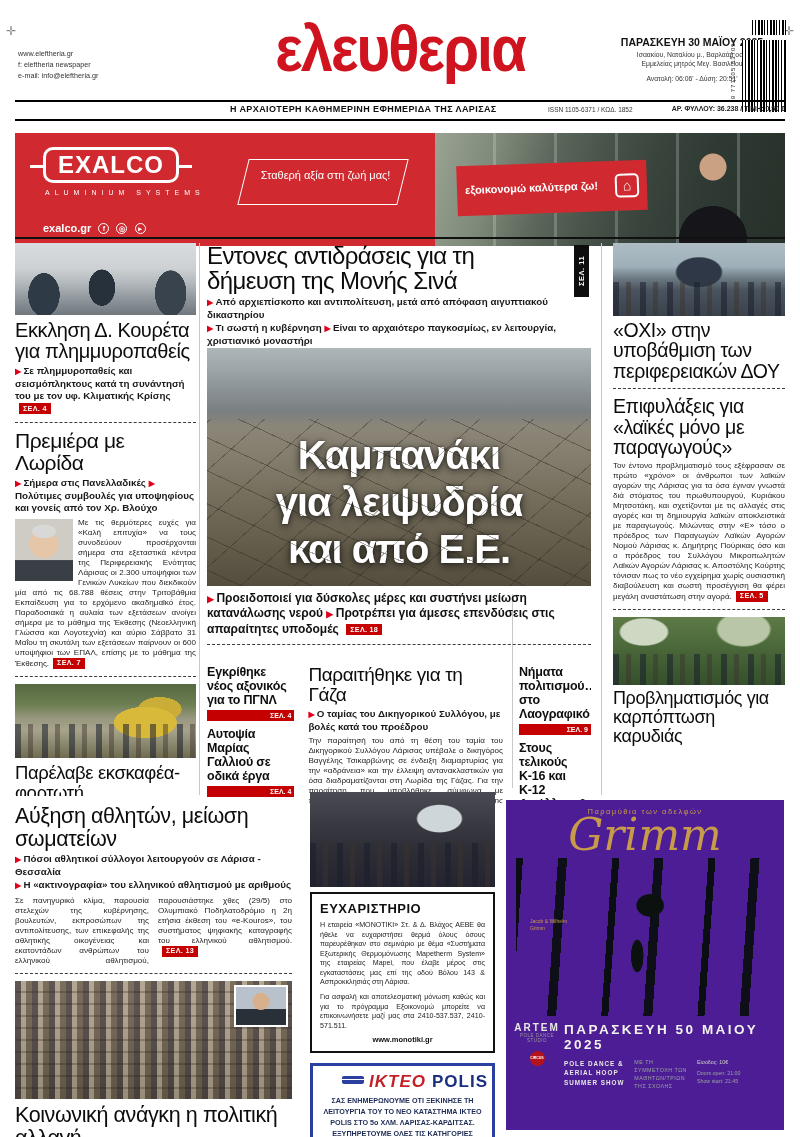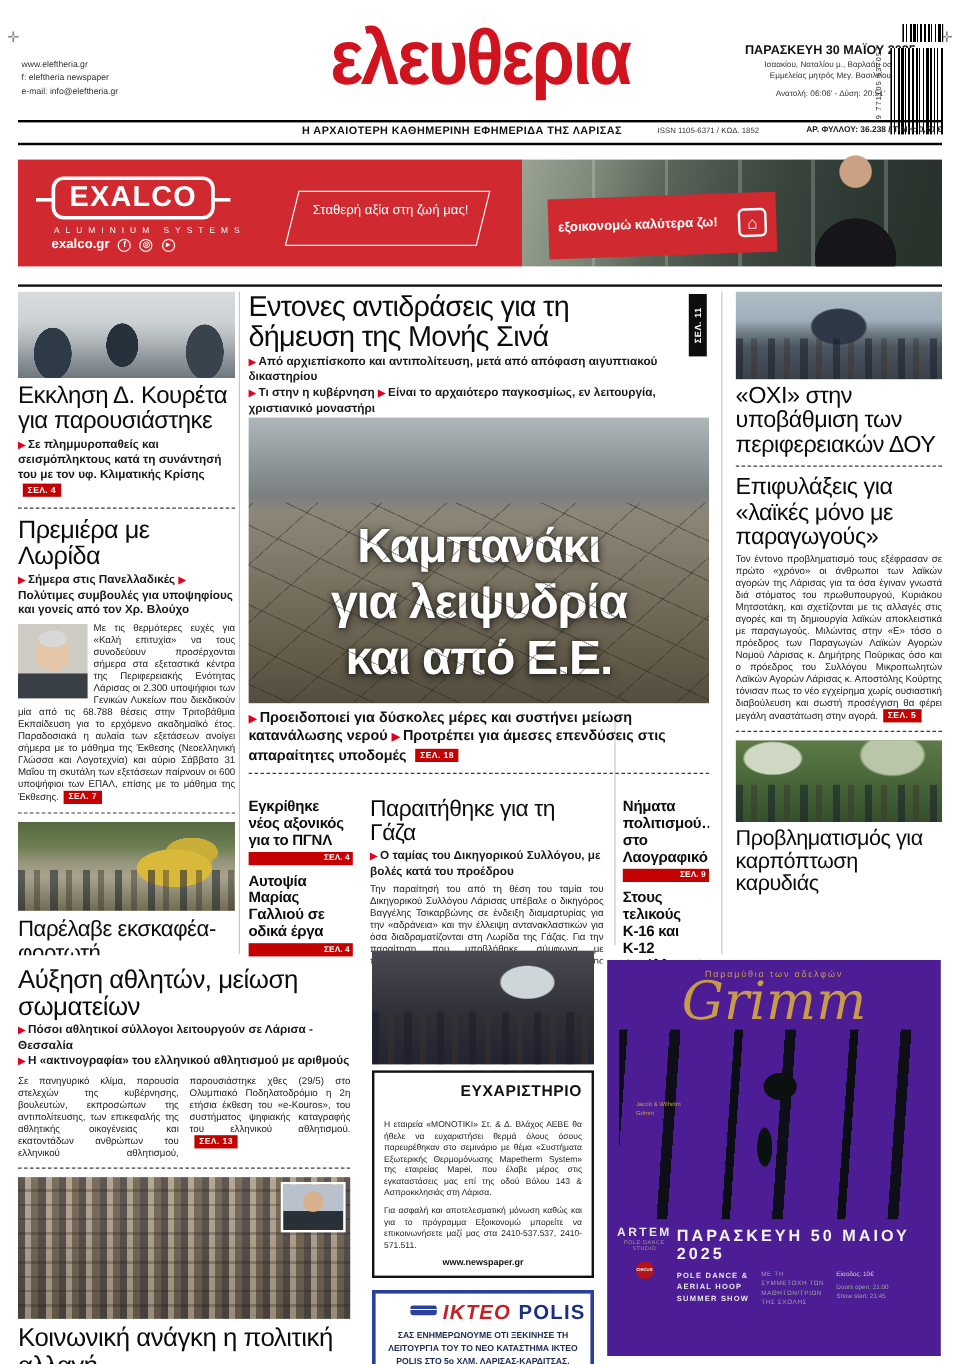--- a/index.html
+++ b/index.html
@@ -14,26 +14,26 @@
 #mh-date{left:608px;top:36px;width:168px;text-align:center}
 .md-date{font-size:10.5px;font-weight:700;color:#111}
 .md-saints{font-size:6.8px;color:#333;margin-top:2px;line-height:1.35}
 .md-sun{font-size:6.8px;color:#333;margin-top:7px}
 #barcode{left:736px;top:20px;width:50px;height:96px}
 .bc-seg{position:absolute;right:0;background:repeating-linear-gradient(90deg,#000 0 1px,#fff 1px 3px,#000 3px 4px,#fff 4px 6px,#000 6px 8px,#fff 8px 9px,#000 9px 11px,#fff 11px 12px)}
 #bc-top{top:0;width:34px;height:15px}
 #bc-main{top:20px;width:44px;height:72px}
 #bc-num{position:absolute;left:-6px;top:18px;font-size:6px;color:#222;writing-mode:vertical-rl;transform:rotate(180deg);letter-spacing:1px}
 #rule1{left:15px;top:100px;width:770px;height:2px;background:#000}
-#mh-tagline{left:230px;top:104px;width:310px;text-align:center;font-size:9px;font-weight:700;letter-spacing:.4px}
+#mh-tagline{left:230px;top:104px;width:310px;text-align:left;font-size:9px;font-weight:700;letter-spacing:.4px}
 #mh-issn{left:548px;top:106px;font-size:6.5px;color:#333}
 #mh-issue{left:640px;top:105px;width:145px;text-align:right;font-size:7px;color:#222;font-weight:700}
 #rule2{left:15px;top:119px;width:770px;height:2px;background:#000}
 
-#banner{left:15px;top:133px;width:770px;height:89px;display:flex}
+#banner{left:15px;top:133px;width:770px;height:113px;display:flex}
 #bn-red{width:420px;height:100%;background:#d02a30;position:relative}
 .ex-logo{position:absolute;left:28px;top:14px;border:3px solid #fff;border-radius:10px;padding:1px 12px;font-size:24px;font-weight:800;color:#fff;letter-spacing:1px}
 .ex-logo::before,.ex-logo::after{content:"";position:absolute;top:50%;width:14px;height:3px;background:#fff}
 .ex-logo::before{left:-16px}.ex-logo::after{right:-16px}
 .ex-sub{position:absolute;left:30px;top:56px;color:#fff;font-size:7px;letter-spacing:5px}
 .ex-slogan{position:absolute;left:228px;top:26px;width:160px;height:46px;border:1px solid #fff;transform:skewX(-14deg)}
 .ex-slogan span{display:block;transform:skewX(14deg);color:#fff;font-size:11px;line-height:1.3;padding:8px 0 0 14px}
 .ex-site{position:absolute;left:28px;bottom:12px;color:#fff;font-size:11px;font-weight:700}
 .soc{display:inline-block;width:11px;height:11px;border:1px solid #fff;border-radius:50%;color:#fff;font-size:7px;line-height:10px;text-align:center;margin-left:4px;font-weight:700;vertical-align:1px}
 #bn-photo{flex:1;position:relative;background:
@@ -120,21 +120,21 @@
 #briefs .bc3{width:72px;margin-left:16px}
 .h-m{font-size:19px}
 
 .h-r{font-size:19.5px;margin-top:4px}
 .h-r3{font-size:18px;margin-top:4px}
 
 .h-b{font-size:21.5px}
 .body2{font-size:8.1px;line-height:1.24;text-align:justify;color:#222;margin-top:4px;columns:2;column-gap:9px}
 
 #thanks{border:2px solid #111;padding:7px 8px;margin-top:5px}
-#thanks .tt{text-align:right;font-size:13px;font-weight:800;letter-spacing:.5px;margin-bottom:17px}
+#thanks .tt{text-align:left;font-size:13px;font-weight:800;letter-spacing:.5px;margin-bottom:5px}
 #thanks .tb{font-size:7.1px;line-height:1.35;text-align:justify;color:#222}
 #thanks .tb2{margin-top:5px}
 #thanks .tw{text-align:center;font-size:7.5px;font-weight:800;margin-top:4px}
 
 #ikteo{border:3px solid #2a3f9e;padding:6px 4px;margin-top:10px}
 #ik-logo{text-align:right;margin-bottom:4px}
 #ik-car{display:inline-block;width:22px;height:8px;background:linear-gradient(180deg,#2a3f9e 0 3px,transparent 3px 4px,#2a3f9e 4px 100%);border-radius:2px;margin-right:5px;vertical-align:3px}
 #ik-red{font-size:17px;font-weight:800;font-style:italic;color:#c42127;letter-spacing:1px}
 #ik-blue{font-size:17px;font-weight:800;color:#1a2f80;margin-left:6px;letter-spacing:1px}
 #ik-body{font-size:7.2px;font-weight:700;color:#1c2a55;text-align:center;line-height:1.5}
@@ -223,21 +223,21 @@
   </div>
 </div>
 <div class="abs" id="rule3"></div>
 
 <div class="vsep" id="sep1"></div>
 <div class="vsep" id="sep2"></div>
 <div class="vsep" id="sep3"></div>
 
 <div class="abs" id="col-left">
   <div class="ph" id="ph-meeting"></div>
-  <h3 class="h h-l">Εκκληση Δ. Κουρέτα για παρουσιάστηκε</h3>
+  <h3 class="h h-l">Εκκληση Δ. Κουρέτα για πλημμυροπαθείς</h3>
   <div class="bullet">
     <span class="b-seg">Σε πλημμυροπαθείς και σεισμόπληκτους κατά τη συνάντησή του με τον υφ. Κλιματικής Κρίσης</span><span class="badge">ΣΕΛ. 4</span>
   </div>
   <div class="dash"></div>
   <h3 class="h h-l2">Πρεμιέρα με Λωρίδα</h3>
   <div class="bullet">
     <span class="b-seg">Σήμερα στις Πανελλαδικές</span>
     <span class="b-seg">Πολύτιμες συμβουλές για υποψηφίους και γονείς από τον Χρ. Βλούχο</span>
   </div>
   <div class="body">
@@ -250,21 +250,21 @@
 </div>
 
 <div class="abs" id="col-center">
   <div id="sina">
     <h2 class="h h-c">Εντονες αντιδράσεις για τη δήμευση της Μονής Σινά</h2>
     <div class="vtab">ΣΕΛ. 11</div>
     <div class="bullet">
       <span class="b-seg">Από αρχιεπίσκοπο και αντιπολίτευση, μετά από απόφαση αιγυπτιακού δικαστηρίου</span>
     </div>
     <div class="bullet" style="margin-top:1px">
-      <span class="b-seg">Τι στην η κυβέρνηση</span>
+      <span class="b-seg">Τι σωστή η κυβέρνηση</span>
       <span class="b-seg">Είναι το αρχαιότερο παγκοσμίως, εν λειτουργία, χριστιανικό μοναστήρι</span>
     </div>
   </div>
   <div class="ph" id="ph-drought">
     <div class="drought-h">
       <div>Καμπανάκι</div>
       <div>για λειψυδρία</div>
       <div>και από Ε.Ε.</div>
     </div>
   </div>
@@ -349,21 +349,21 @@
   <h2 class="h h-b" style="margin-top:5px">Κοινωνική ανάγκη η πολιτική αλλαγή</h2>
 
 </div>
 
 <div class="abs" id="bottom-mid">
   <div class="ph" id="ph-seminar"></div>
   <div id="thanks">
     <div class="tt">ΕΥΧΑΡΙΣΤΗΡΙΟ</div>
     <div class="tb">Η εταιρεία «ΜΟΝΟΤΙΚΙ» Στ. &amp; Δ. Βλάχος ΑΕΒΕ θα ήθελε να ευχαριστήσει θερμά όλους όσους παρευρέθηκαν στο σεμινάριο με θέμα «Συστήματα Εξωτερικής Θερμομόνωσης Mapetherm System» της εταιρείας Mapei, που έλαβε μέρος στις εγκαταστάσεις μας επί της οδού Βόλου 143 &amp; Ασπροκκλησιάς στη Λάρισα.</div>
     <div class="tb tb2">Για ασφαλή και αποτελεσματική μόνωση καθώς και για το πρόγραμμα Εξοικονομώ μπορείτε να επικοινωνήσετε μαζί μας στα 2410-537.537, 2410-571.511.</div>
-    <div class="tw">www.newspaper.gr</div>
+    <div class="tw">www.monotiki.gr</div>
   </div>
   <div id="ikteo">
     <div id="ik-logo">
       <span id="ik-car"></span><span id="ik-red">ΙΚΤΕΟ</span><span id="ik-blue">POLIS</span>
     </div>
     <div id="ik-body">ΣΑΣ ΕΝΗΜΕΡΩΝΟΥΜΕ ΟΤΙ ΞΕΚΙΝΗΣΕ ΤΗ ΛΕΙΤΟΥΡΓΙΑ ΤΟΥ ΤΟ ΝΕΟ ΚΑΤΑΣΤΗΜΑ ΙΚΤΕΟ POLIS ΣΤΟ 5ο ΧΛΜ. ΛΑΡΙΣΑΣ-ΚΑΡΔΙΤΣΑΣ. ΕΞΥΠΗΡΕΤΟΥΜΕ ΟΛΕΣ ΤΙΣ ΚΑΤΗΓΟΡΙΕΣ ΟΧΗΜΑΤΩΝ. ΠΛΗΡΟΦΟΡΙΕΣ ΣΤΟ ΤΗΛ.: 2410-627.686</div>
   </div>
 </div>
 
 <div class="abs" id="poster">

